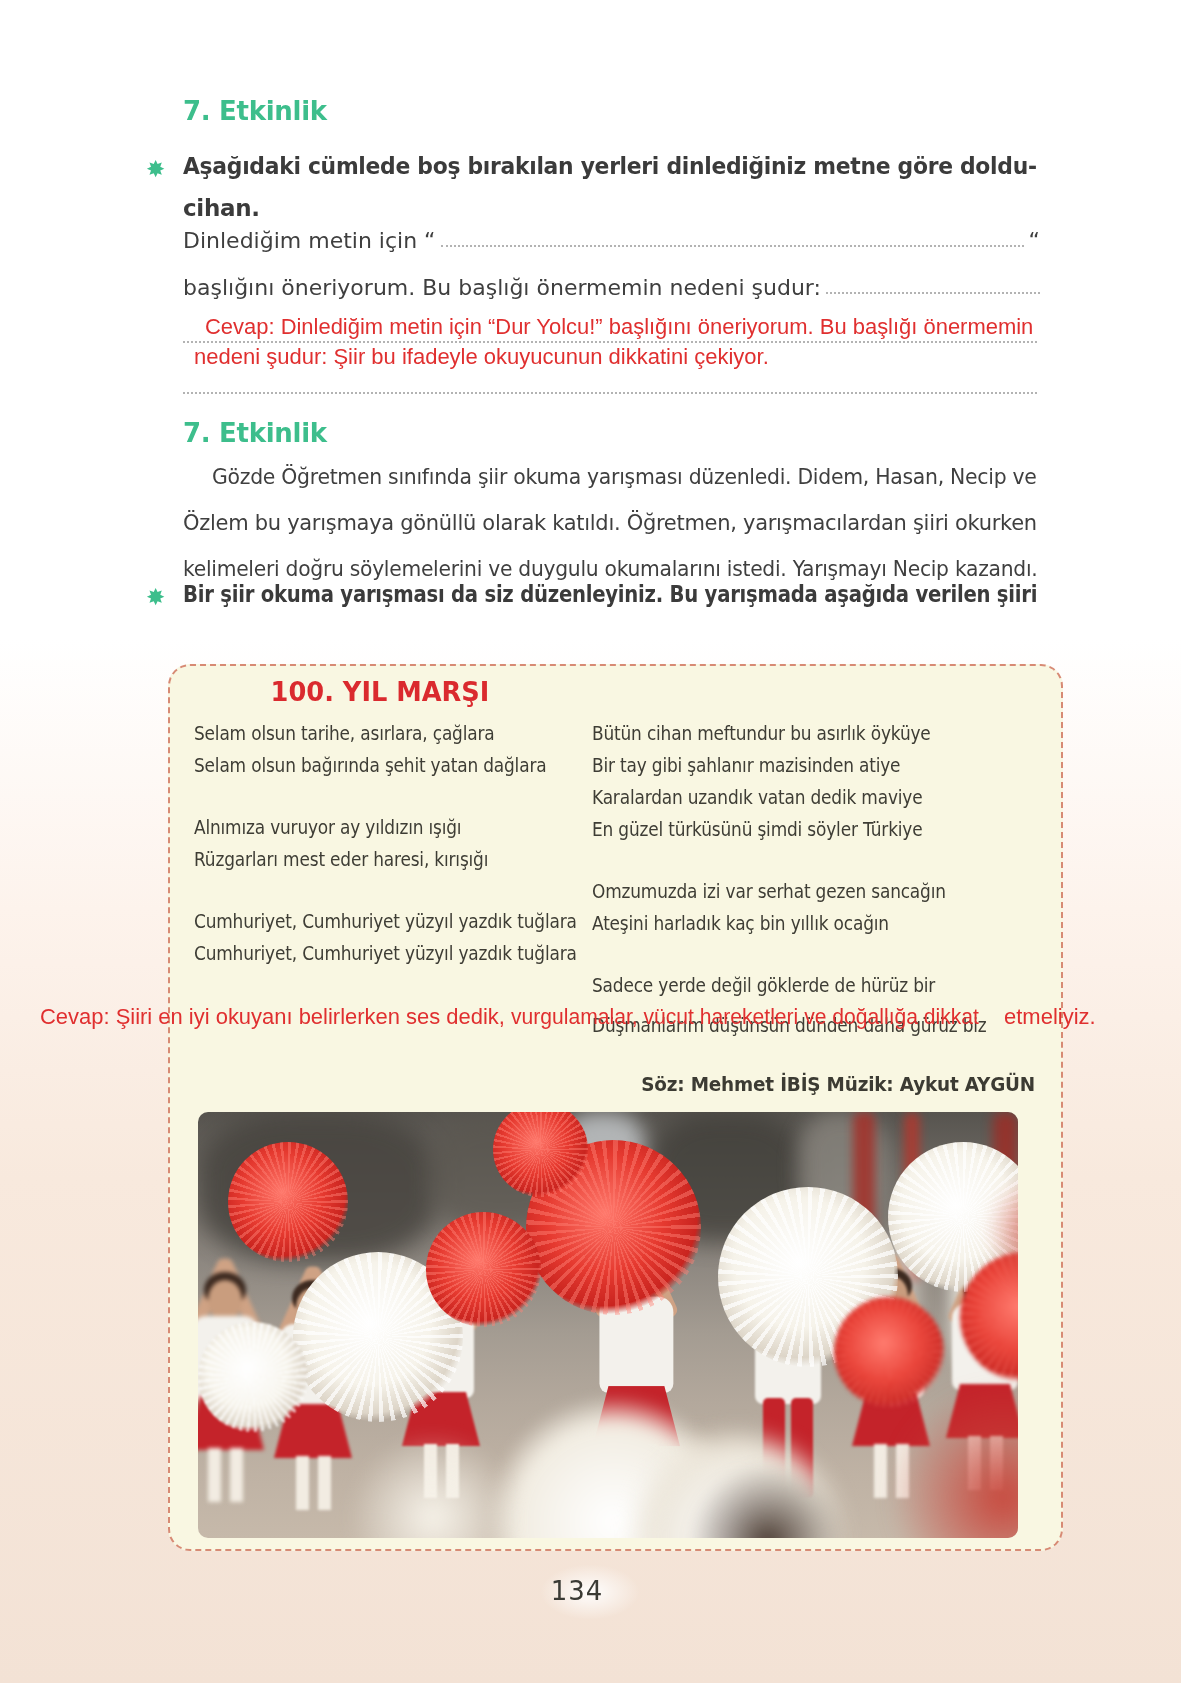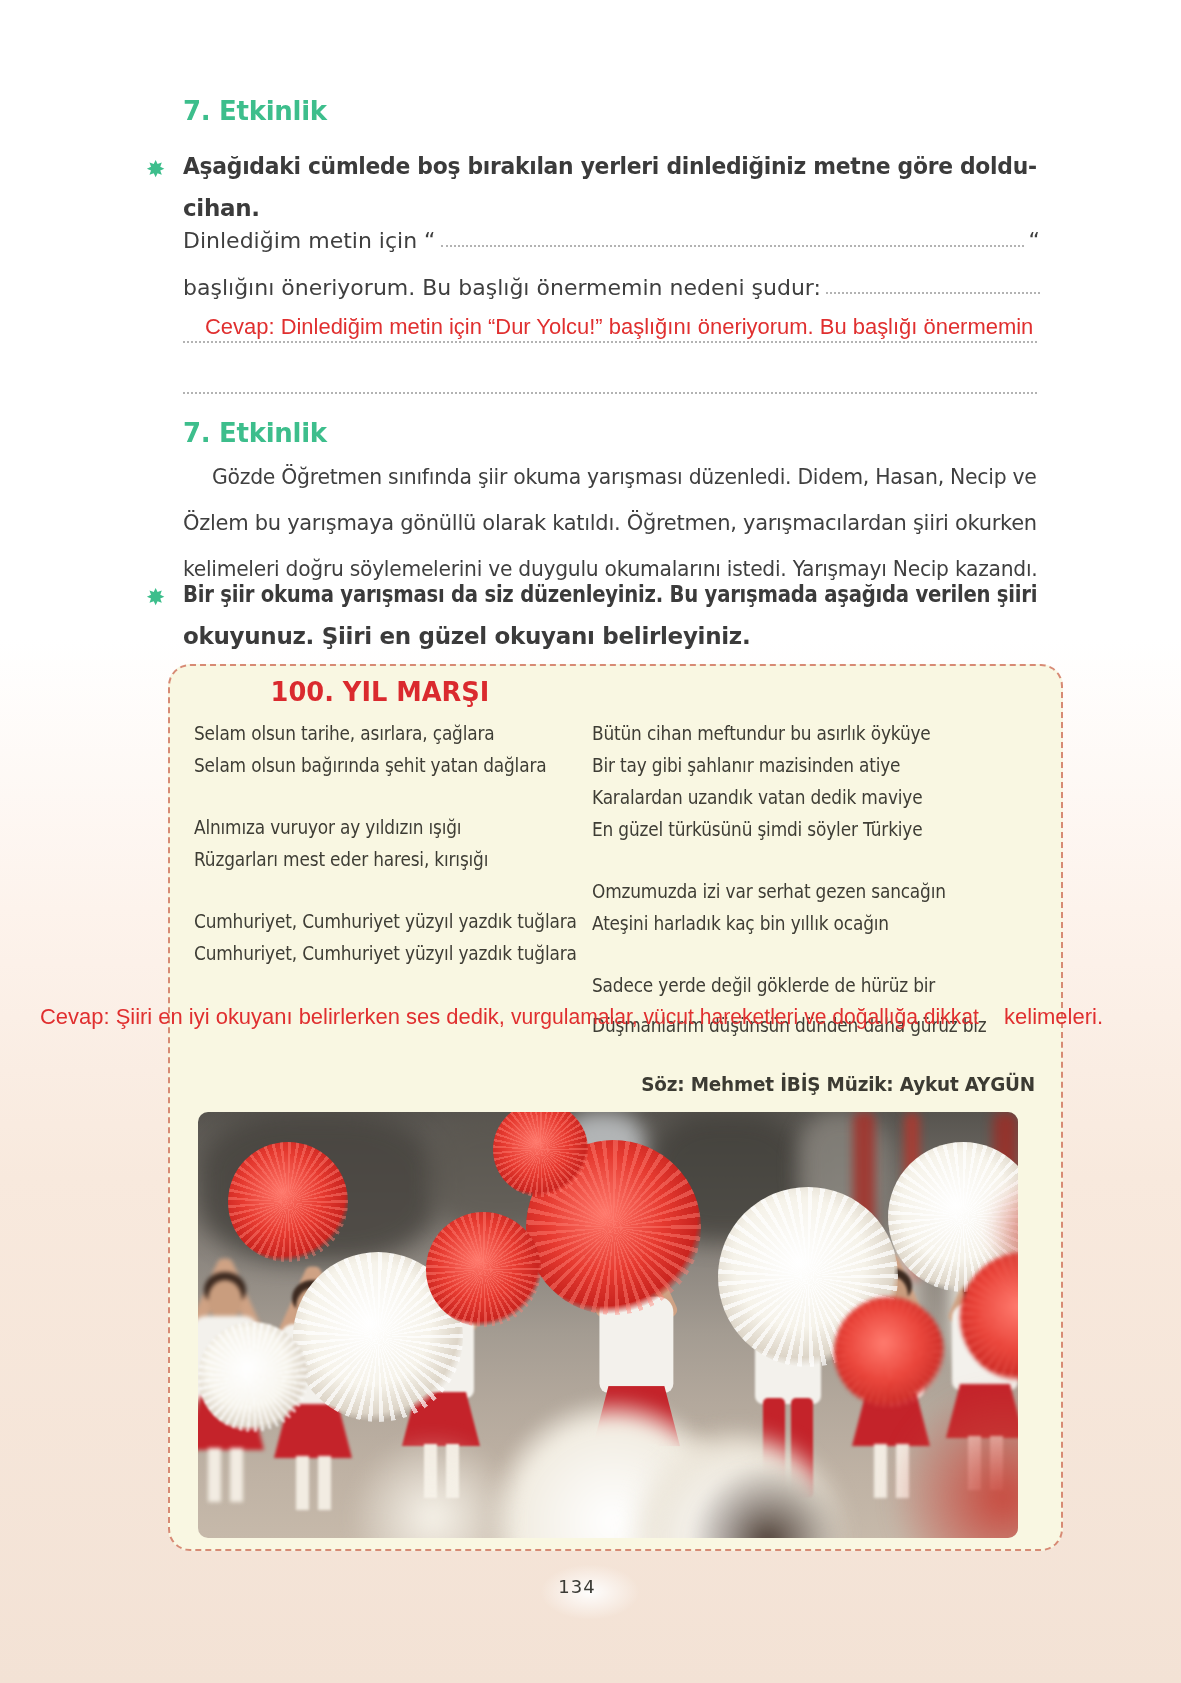--- a/index.html
+++ b/index.html
@@ -45,21 +45,21 @@
   .kid .arm.r{right:6px;transform:rotate(-24deg);transform-origin:bottom center;}
   .kid .hair{position:absolute;left:24px;top:10px;width:42px;height:36px;border-radius:50%;background:#3d2a20;}
   .kid .head{position:absolute;left:28px;top:18px;width:34px;height:40px;border-radius:50% 50% 46% 46%;background:#c99d7e;}
   .kid .torso{position:absolute;left:12px;top:54px;width:66px;height:86px;background:#f3f1ec;border-radius:14px 14px 8px 8px;}
   .kid .skirt{position:absolute;left:6px;top:134px;width:78px;height:54px;background:#c4232a;clip-path:polygon(18% 0,82% 0,100% 100%,0 100%);}
   .kid .leg{position:absolute;top:186px;width:13px;height:54px;background:#f2ece2;}
   .kid .leg.l{left:28px}.kid .leg.r{left:50px}
   .kid.boy .pantleg{position:absolute;top:134px;width:22px;height:100px;background:#c4232a;border-radius:5px;}
   .kid.boy .pantleg.l{left:20px}.kid.boy .pantleg.r{left:48px}
 
-  .pagenum{width:1154px;text-align:center;font-size:18px;color:#3b3b35;letter-spacing:1px;}
+  .pagenum{width:1154px;text-align:center;font-size:26px;color:#3b3b35;letter-spacing:1px;}
   .glow{background:radial-gradient(ellipse,rgba(255,255,255,.95) 0%,rgba(255,255,255,0) 70%);}
 </style>
 </head>
 <body>
 
 <div class="page">
 
   <div class="abs h-green" style="left:183px;top:96px;">7. Etkinlik</div>
   <div class="abs star" style="left:146px;top:156px;">✸</div>
   <div class="abs bold-line nowrap" style="left: 183px; top: 153px; transform: scaleX(0.949944);">Aşağıdaki cümlede boş bırakılan yerleri dinlediğiniz metne göre doldu-</div>
@@ -70,29 +70,29 @@
     <span class="dots"></span>
   </div>
   <div class="abs fill-line" style="left:183px;top:228px;width:857px;">
     <span class="txt">Dinlediğim metin için “</span>
     <span class="dots"></span>
     <span class="q">“</span>
   </div>
 
   <div class="abs dotline" style="left:183px;top:341px;width:854px;"></div>
   <div class="abs red-ans nowrap" style="left: 205px; top: 314px; transform: scaleX(0.99759);">Cevap: Dinlediğim metin için “Dur Yolcu!” başlığını öneriyorum. Bu başlığı önermemin</div>
+  <div class="abs red-ans nowrap" style="left:194px;top:344px;">nedeni şudur: Şiir bu ifadeyle okuyucunun dikkatini çekiyor.</div>
   <div class="abs dotline" style="left:183px;top:392px;width:854px;"></div>
 
   <div class="abs h-green" style="left:183px;top:418px;">7. Etkinlik</div>
   <div class="abs body-line nowrap" style="left: 212px; top: 464px; transform: scaleX(0.926966);">Gözde Öğretmen sınıfında şiir okuma yarışması düzenledi. Didem, Hasan, Necip ve</div>
   <div class="abs body-line nowrap" style="left: 183px; top: 510px; transform: scaleX(0.95419);">Özlem bu yarışmaya gönüllü olarak katıldı. Öğretmen, yarışmacılardan şiiri okurken</div>
   <div class="abs body-line nowrap" style="left: 183px; top: 556px; transform: scaleX(0.922246);">kelimeleri doğru söylemelerini ve duygulu okumalarını istedi. Yarışmayı Necip kazandı.</div>
   <div class="abs star" style="left:146px;top:584px;">✸</div>
   <div class="abs bold-line nowrap" style="left: 183px; top: 581px; transform: scaleX(0.854855);">Bir şiir okuma yarışması da siz düzenleyiniz. Bu yarışmada aşağıda verilen şiiri</div>
-  <div class="abs bold-line nowrap" style="left:183px;top:623px;">okuyunuz. Şiiri en güzel okuyanı belirleyiniz.</div>
 
   <div class="abs poem-box">
     <div class="abs poem-title" style="left:20px;top:10px;width:380px;">100. YIL MARŞI</div>
 
     <div class="abs poem-line" style="left:24px;top:56px;">Selam olsun tarihe, asırlara, çağlara</div>
     <div class="abs poem-line" style="left:24px;top:88px;">Selam olsun bağırında şehit yatan dağlara</div>
     <div class="abs poem-line" style="left:24px;top:150px;">Alnımıza vuruyor ay yıldızın ışığı</div>
     <div class="abs poem-line" style="left:24px;top:182px;">Rüzgarları mest eder haresi, kırışığı</div>
     <div class="abs poem-line" style="left:24px;top:244px;">Cumhuriyet, Cumhuriyet yüzyıl yazdık tuğlara</div>
     <div class="abs poem-line" style="left:24px;top:276px;">Cumhuriyet, Cumhuriyet yüzyıl yazdık tuğlara</div>
@@ -208,19 +208,19 @@
       <div class="fg" style="left:150px;top:320px;width:170px;height:170px;filter:blur(9px);background:radial-gradient(circle,#f7f3ea 0%,rgba(247,243,234,0) 70%);"></div>
       <div class="fg" style="left:490px;top:350px;width:160px;height:160px;filter:blur(7px);background:radial-gradient(circle,#4a3b31 0%,rgba(74,59,49,0) 70%);"></div>
       <div class="fg" style="left:690px;top:270px;width:230px;height:230px;filter:blur(10px);background:radial-gradient(circle,#c8473c 0%,rgba(200,71,60,0) 70%);"></div>
       <div class="fg" style="left:788px;top:60px;width:120px;height:120px;filter:blur(8px);background:radial-gradient(circle,#d2574a 0%,rgba(210,87,74,0) 70%);"></div>
     </div>
   </div>
 
   <div class="abs" style="left:40px;top:998px;z-index:5;">
     <div class="note-line nowrap" style="transform: scaleX(0.997807);">Cevap: Şiiri en iyi okuyanı belirlerken ses dedik,</div>
     <div class="note-line nowrap" style="transform: scaleX(0.959016);">vurgulamalar, vücut hareketleri ve doğallığa dikkat</div>
-    <div class="note-line nowrap">kelimeleri.</div>
+    <div class="note-line nowrap">etmeliyiz.</div>
   </div>
 
   <div class="abs glow" style="left:540px;top:1564px;width:100px;height:56px;"></div>
   <div class="abs pagenum" style="left:0;top:1576px;">134</div>
 
 </div>
 
 </body></html>

